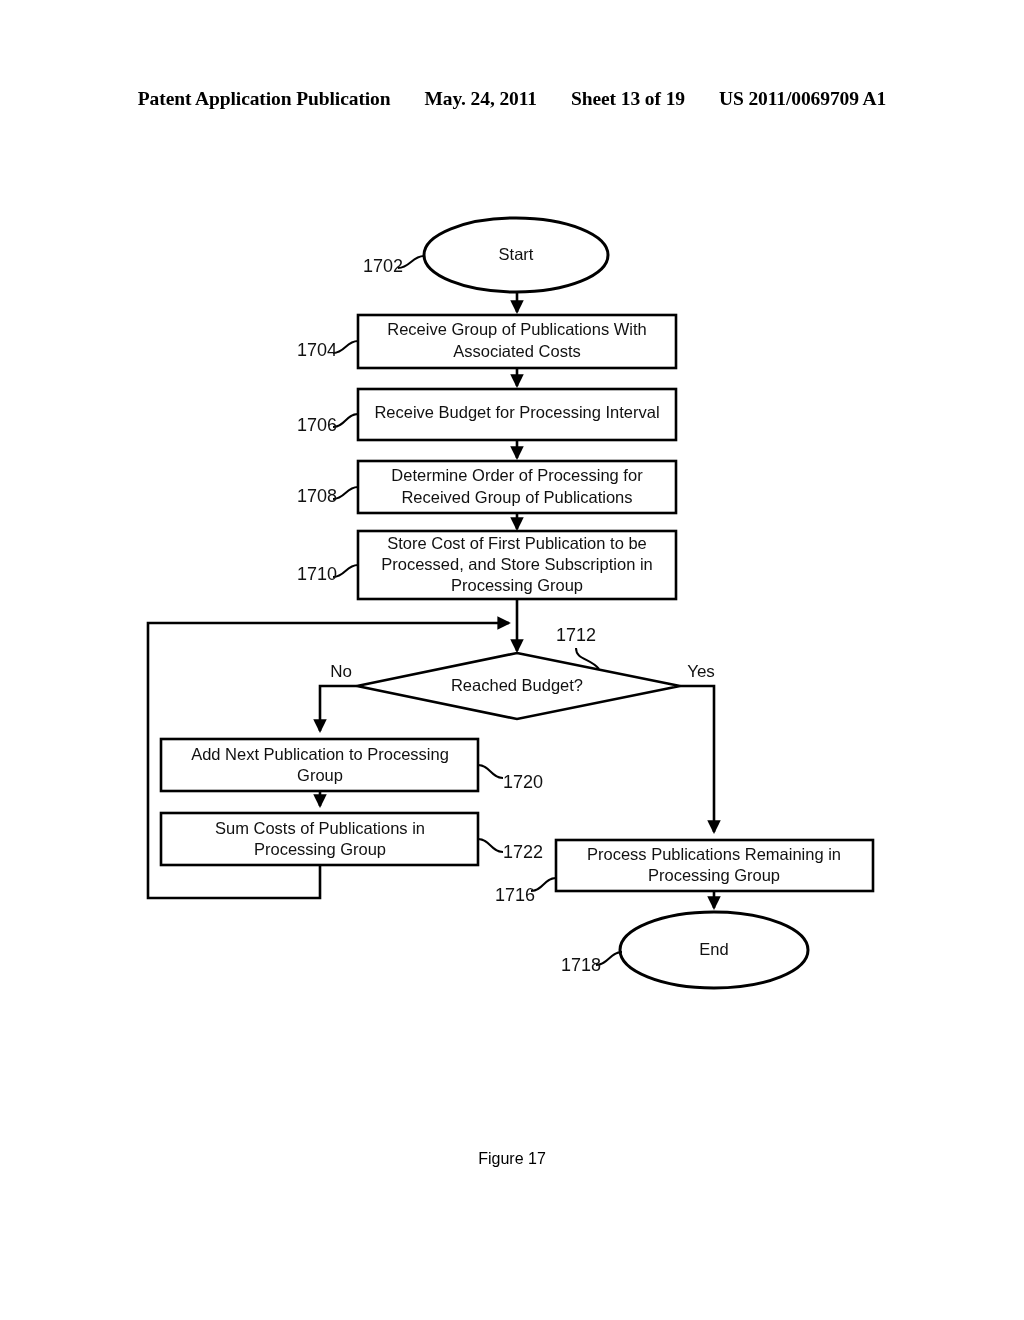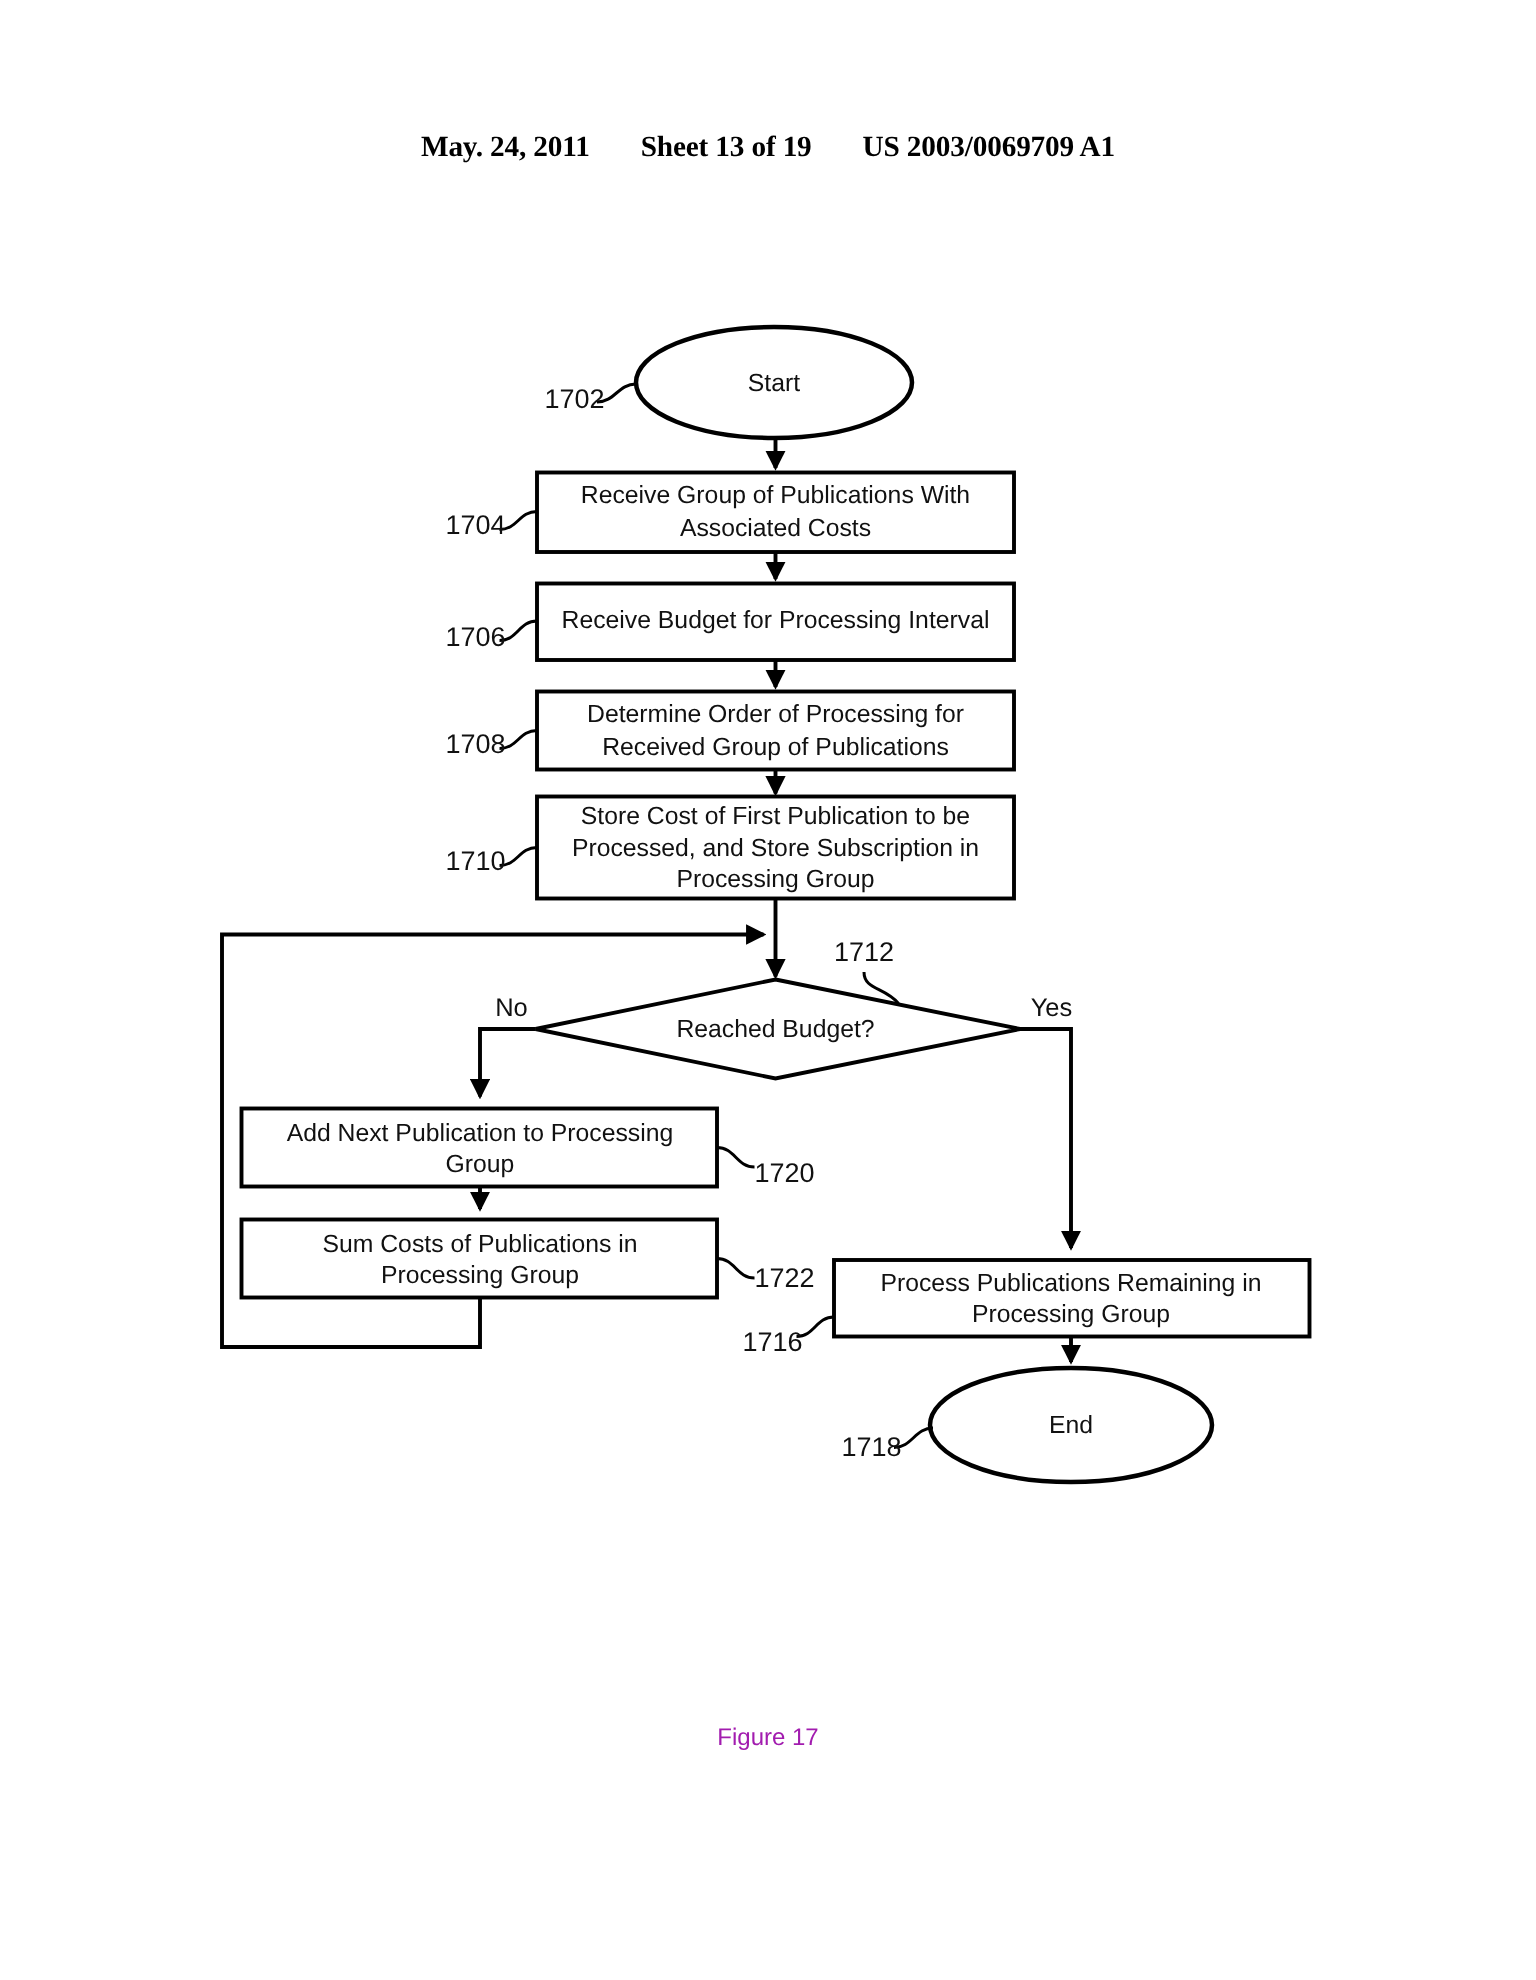--- a/index.html
+++ b/index.html
@@ -39,21 +39,21 @@
 
   
   #figure-caption {
     position: absolute;
     top: 1150px;
     left: 0;
     width: 1024px;
     text-align: center;
     font-size: 16px;
     font-family: "Liberation Sans", sans-serif;
-    color: #a21caf;
+    color: #000000;
   }
 
   
   #flowchart {
     position: absolute;
     top: 0;
     left: 0;
     width: 1024px;
     height: 1320px;
   }
@@ -103,23 +103,24 @@
   .leader {
     stroke: #000000;
     stroke-width: 2.0;
     fill: none;
   }
 </style>
 </head>
 <body>
 
 <div id="page-header">
+  <span class="h-left">Patent Application Publication</span>
   <span class="h-mid">May. 24, 2011</span>
   <span class="h-mid">Sheet 13 of 19</span>
-  <span class="h-right">US 2003/0069709 A1</span>
+  <span class="h-right">US 2011/0069709 A1</span>
 </div>
 
 <svg id="flowchart" viewBox="0 0 1024 1320" xmlns="http://www.w3.org/2000/svg">
 
   <defs>
     <marker id="arrow" viewBox="0 0 10 10" refX="8.6" refY="5" markerWidth="5.2" markerHeight="5.2" orient="auto-start-reverse">
       <path d="M 0 0 L 10 5 L 0 10 z" fill="#000000"></path>
     </marker>
   </defs>
 

